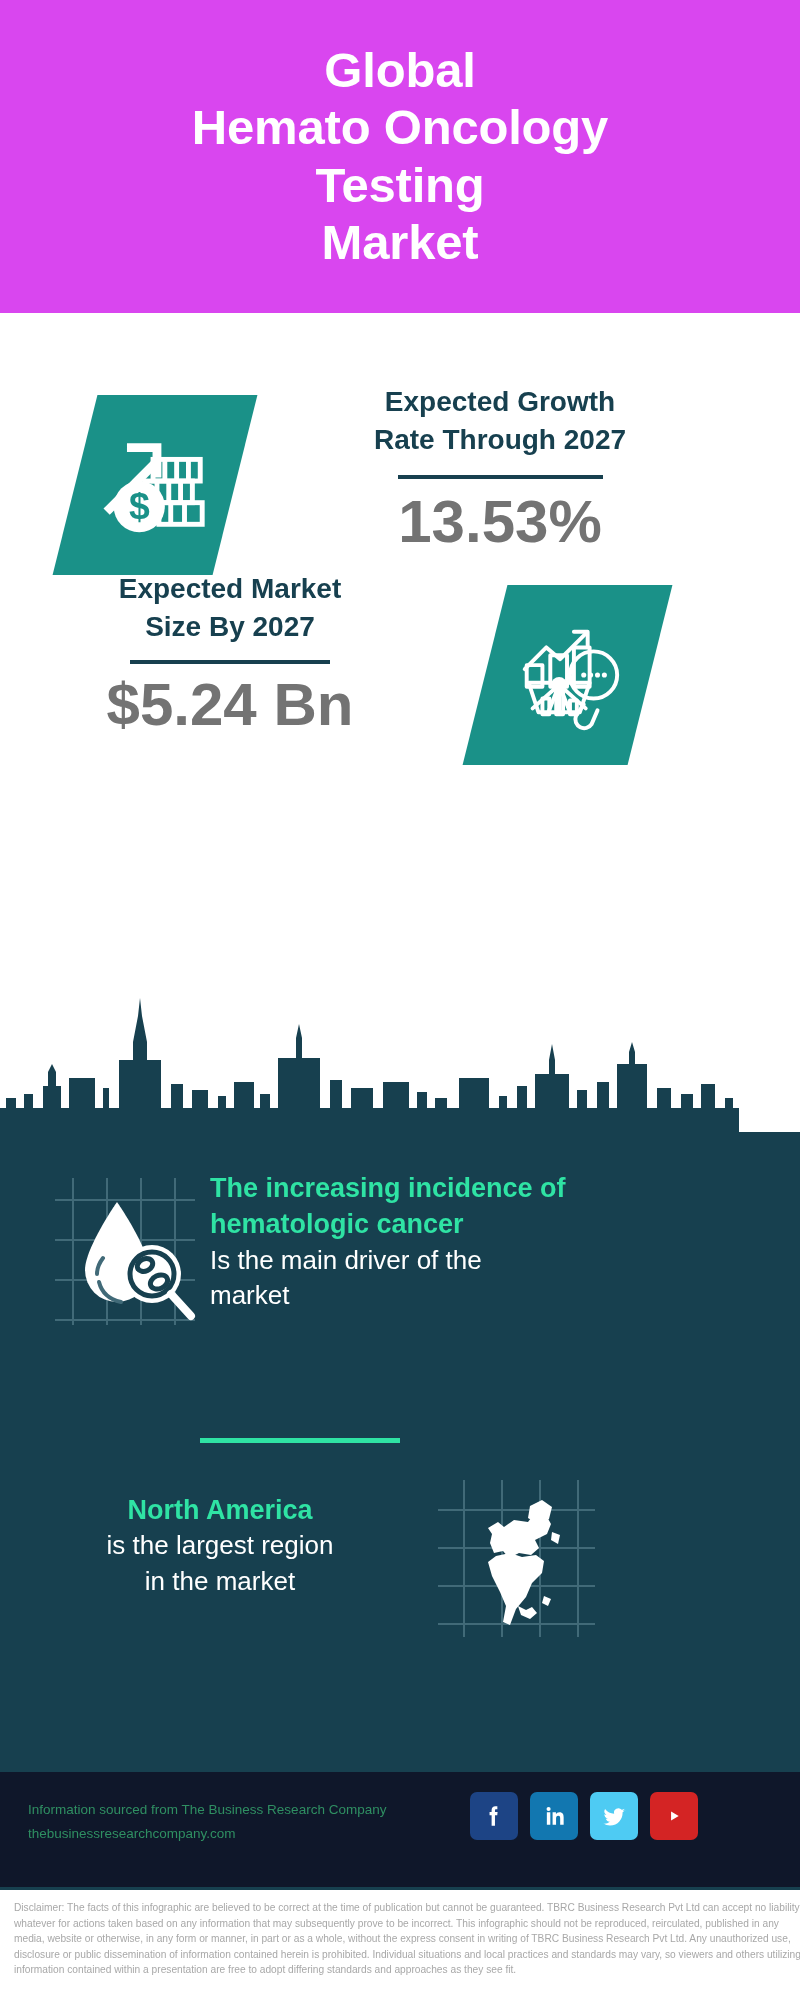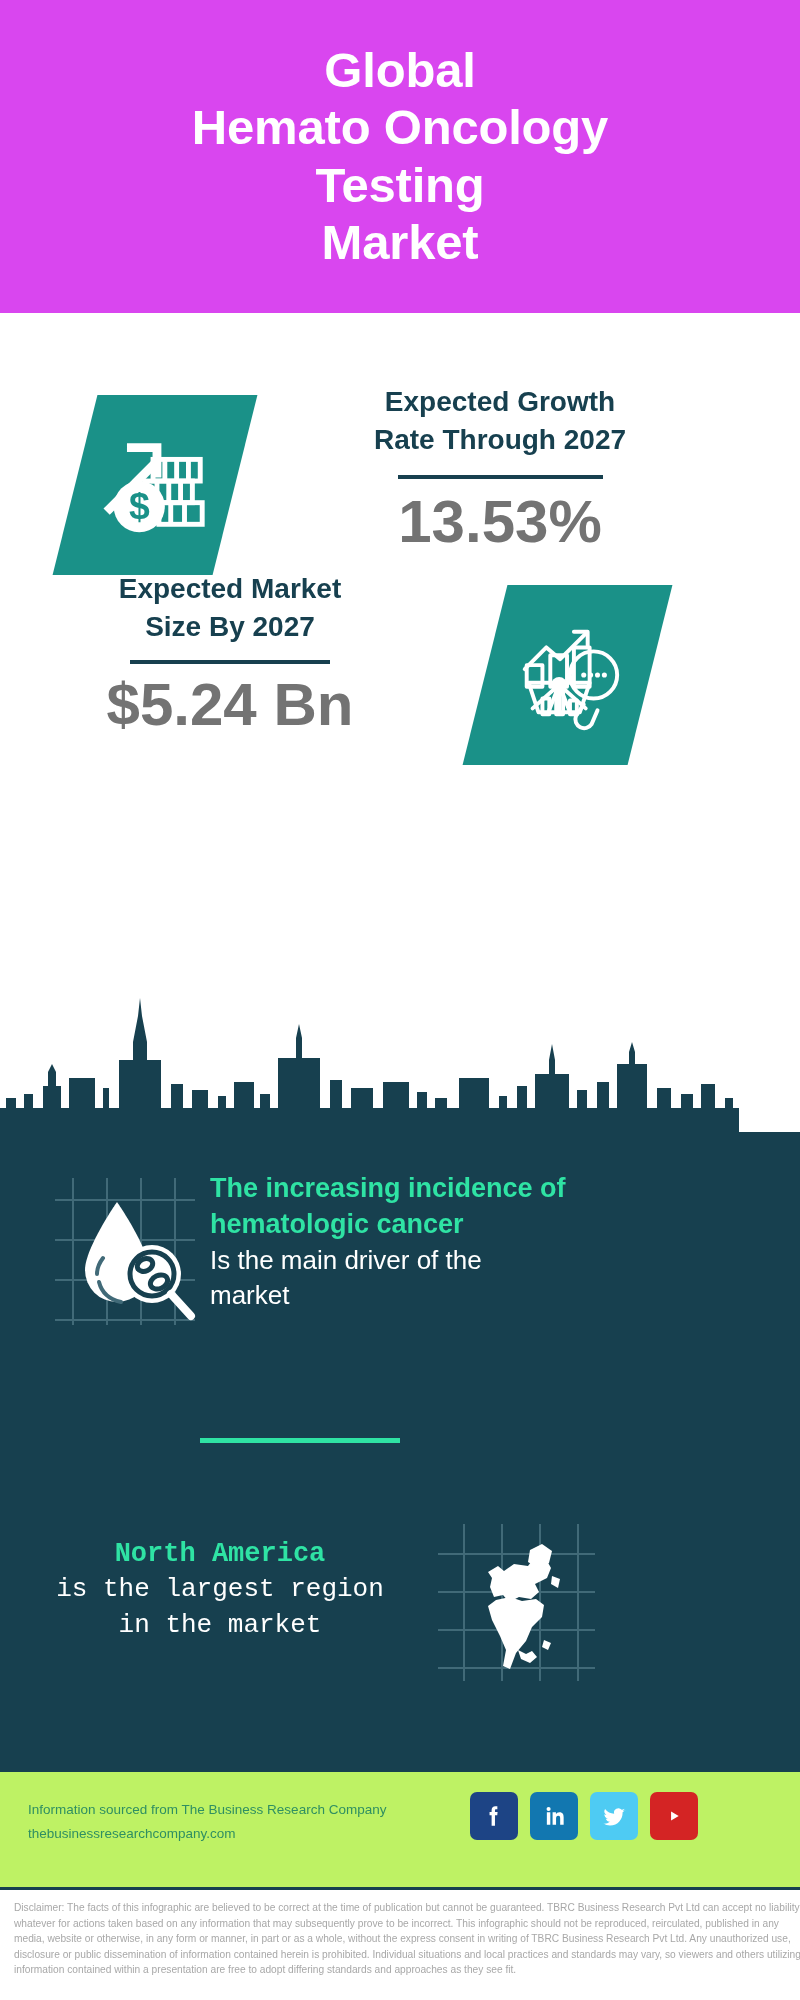--- a/index.html
+++ b/index.html
@@ -70,28 +70,28 @@
   .driver-icon { position:absolute; left:45px; top:15px; width:160px; height:160px; }
   .driver-text { position:absolute; left:210px; top:15px; width:560px; text-align:left; }
   .hl-green { color:#2fe3a4; font-size:27px; font-weight:bold; line-height:1.35; white-space:pre-line; }
   .sub-white { color:#ffffff; font-size:26px; line-height:1.35; white-space:pre-line; }
 
   .sep-green {
     position:absolute; left:200px; top:1438px; width:200px; height:5px; background:#2fe3a4;
   }
 
   
-  .region { position:absolute; left:0; top:1516px; width:716px; height:250px;font-family:Liberation Mono, monospace; }
+  .region { position:absolute; left:0; top:1472px; width:716px; height:250px; }
   .region-text { position:absolute; left:20px; top:20px; width:400px; text-align:center; }
   .region-icon { position:absolute; left:430px; top:0px; width:170px; height:170px; }
 
   
   .footer {
     position:absolute; left:0; top:1772px; width:800px; height:118px;
-    background:#bef264; border-bottom:3px solid #17404f;
+    background:#0f172a; border-bottom:3px solid #17404f;
   }
   .footer-text { position:absolute; left:28px; top:26px; width:430px; }
   .footer-line { color:#2f8f62; font-size:13.5px; line-height:1.75; }
   .socials { position:absolute; left:470px; top:20px; display:flex; gap:12px; }
   .soc { width:48px; height:48px; border-radius:7px; display:flex; align-items:center; justify-content:center; }
   .soc-fb { background:#1d4485; }
   .soc-li { background:#1277b0; }
   .soc-tw { background:#4ecbf3; }
   .soc-yt { background:#d42424; }
   .soc svg { display:block; }

